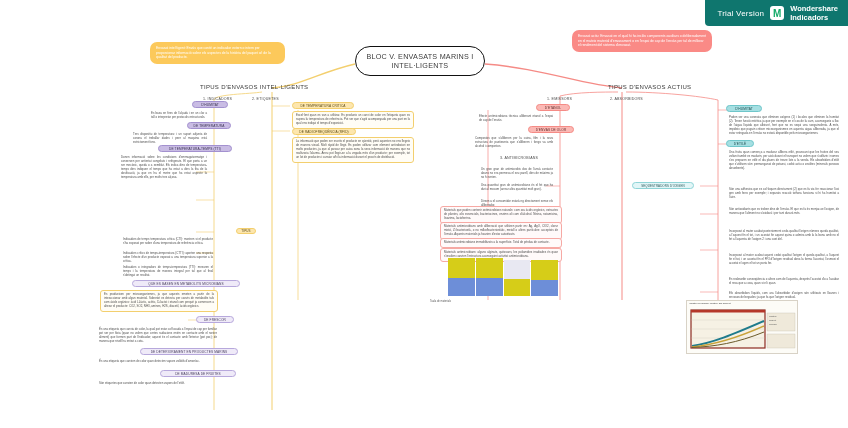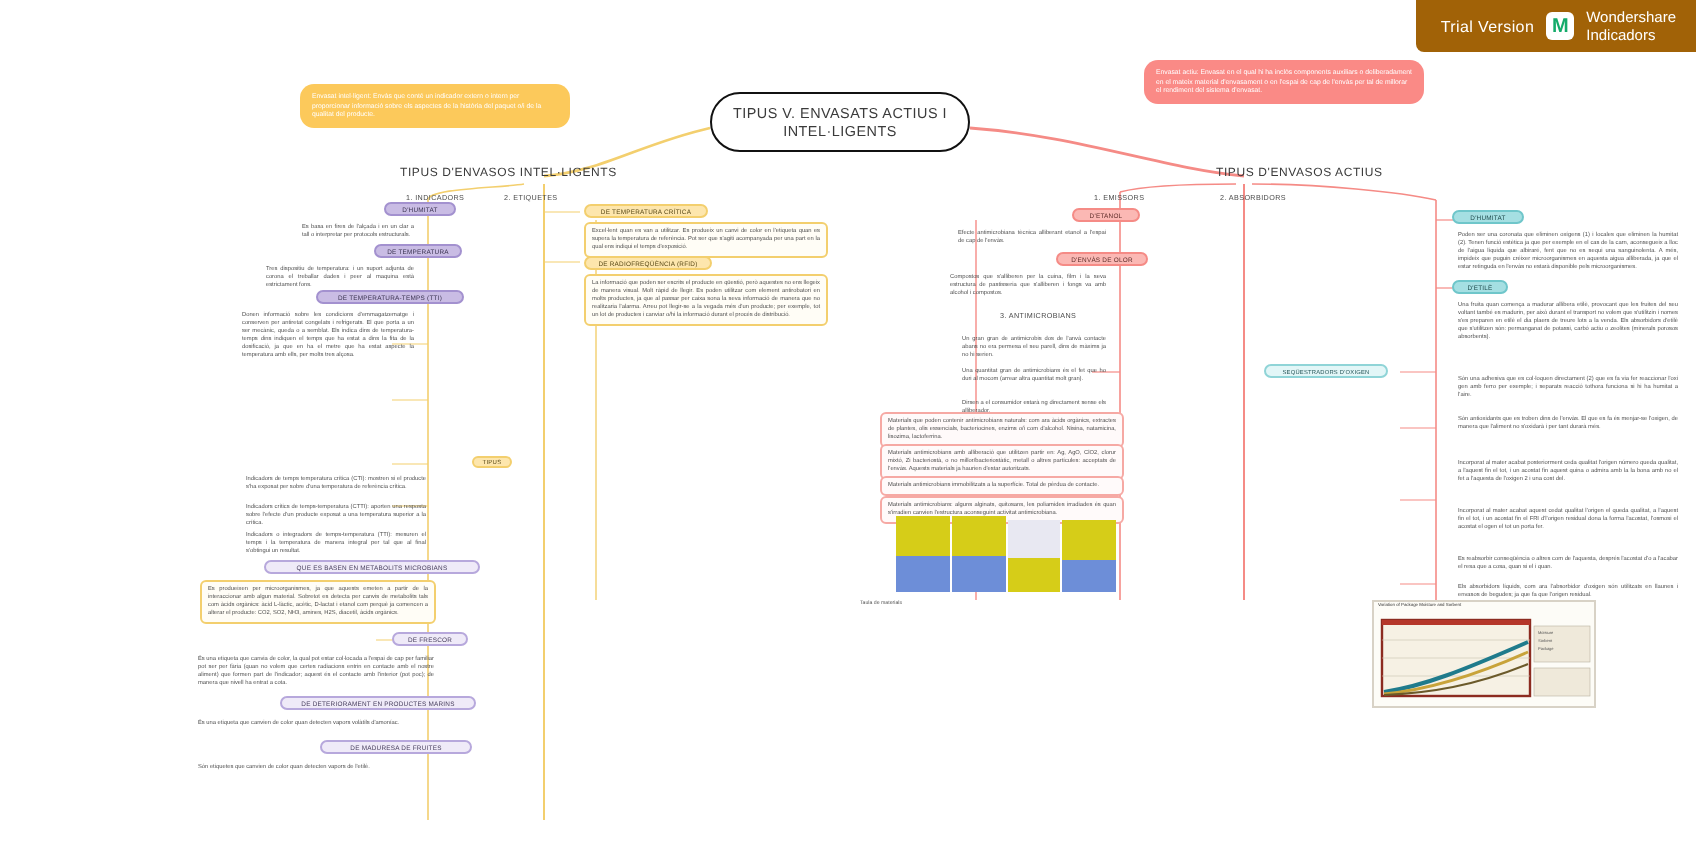--- a/index.html
+++ b/index.html
@@ -2,26 +2,26 @@
 <html><head>
 <meta charset="utf-8">
 <style>
   html,body{margin:0;padding:0;background:#ffffff;}
   body{width:848px;height:428px;position:relative;overflow:hidden;
        font-family:"Liberation Sans","DejaVu Sans",sans-serif;color:#3b3b3b;}
   .canvas{position:absolute;inset:0;}
   svg.wires{position:absolute;left:0;top:0;width:848px;height:428px;pointer-events:none;}
 
   
-  .wm{position:absolute;right:0;top:0;height:26px;background:#a16207;color:#fff;
+  .wm{position:absolute;right:0;top:0;height:26px;background:#0f766e;color:#fff;
       display:flex;align-items:center;gap:6px;padding:0 10px 0 12px;border-radius:0 0 0 4px;}
   .wm .trial{font-size:8px;letter-spacing:.2px;}
   .wm .logo{width:14px;height:14px;background:#fff;border-radius:3px;color:#14ab6a;
             font-size:10px;font-weight:bold;display:flex;align-items:center;justify-content:center;}
-  .wm .brand{font-size:7.5px;line-height:9px;font-weight:normal;}
+  .wm .brand{font-size:7.5px;line-height:9px;font-weight:bold;}
 
   
   .central{position:absolute;left:355px;top:46px;width:130px;min-height:30px;
            border:1.6px solid #111;border-radius:16px;background:#fff;
            display:flex;align-items:center;justify-content:center;text-align:center;
            font-size:7.2px;letter-spacing:.25px;line-height:9px;padding:4px 8px;box-sizing:border-box;}
 
   
   .note{position:absolute;border-radius:7px;padding:4px 6px;box-sizing:border-box;
         font-size:3.4px;line-height:4.5px;color:#fff;}
@@ -112,21 +112,21 @@
 
   <div class="wm">
     <span class="trial">Trial Version</span>
     <span class="logo">M</span>
     <span class="brand">
       <span>Wondershare</span><br>
       <span>Indicadors</span>
     </span>
   </div>
 
-  <div class="central">TIPUS V. ENVASATS ACTIUS I INTEL·LIGENTS</div>
+  <div class="central">BLOC V. ENVASATS MARINS I INTEL·LIGENTS</div>
 
   <div class="note amber" style="left:150px;top:42px;width:135px;">Envasat intel·ligent: Envàs que conté un indicador extern o intern per proporcionar informació sobre els aspectes de la història del paquet o/i de la qualitat del producte.</div>
   <div class="note red" style="left:572px;top:30px;width:140px;">Envasat actiu: Envasat en el qual hi ha inclòs components auxiliars o deliberadament en el mateix material d'envasament o en l'espai de cap de l'envàs per tal de millorar el rendiment del sistema d'envasat.</div>
 
   <div class="hdr" style="left:200px;top:84px;">TIPUS D'ENVASOS INTEL·LIGENTS</div>
   <div class="sub" style="left:203px;top:97px;">1. INDICADORS</div>
   <div class="sub" style="left:252px;top:97px;">2. ETIQUETES</div>
 
   <div class="pill lilac" style="left:192px;top:101px;width:36px;height:7px;">D'HUMITAT</div>
   <div class="para plain" style="left:148px;top:110px;width:62px;">Es basa en fires de l'alçada i en un clar a tall o interpretar per protocols estructurals.</div>

